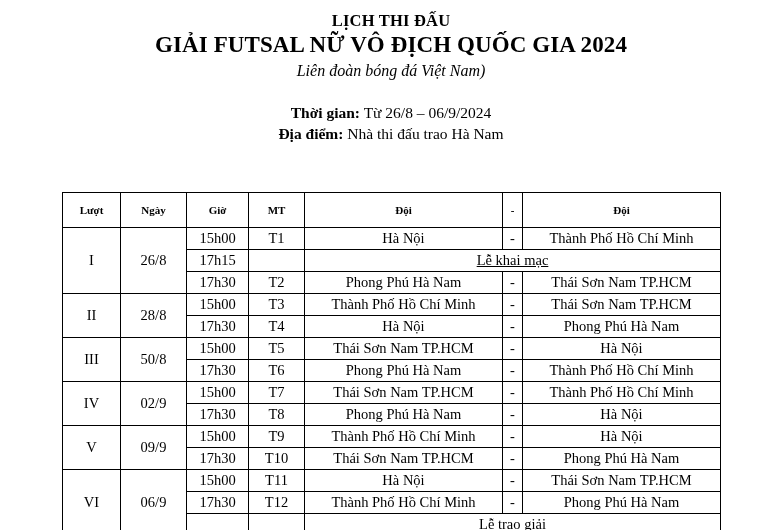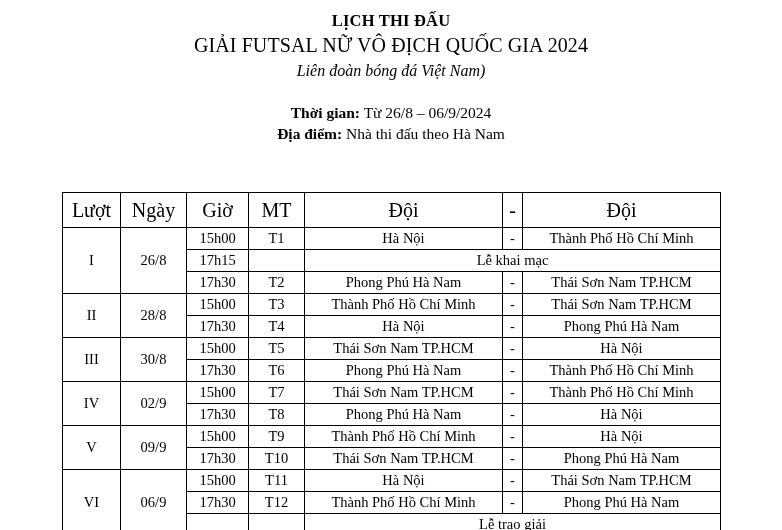--- a/index.html
+++ b/index.html
@@ -26,22 +26,22 @@
     text-align: center;
     padding-top: 10px;
   }
   .title-line-1 {
     font-size: 16.5px;
     font-weight: bold;
     letter-spacing: .2px;
     line-height: 22px;
   }
   .title-line-2 {
-    font-size: 20px;
-    font-weight: normal;
+    font-size: 23px;
+    font-weight: bold;
     letter-spacing: .1px;
     line-height: 26px;
   }
   .subtitle {
     font-style: italic;
     font-size: 16px;
     line-height: 25px;
     margin-top: 3px;
   }
   .subtitle-2 {
@@ -75,38 +75,39 @@
   table.schedule td, table.schedule th {
     border: 1px solid #000000;
     font-size: 14.5px;
     text-align: center;
     vertical-align: middle;
     padding: 0;
     height: 21px;
     font-weight: normal;
   }
   table.schedule thead th {
-    font-weight: normal;
-    font-size: 20px;
+    font-weight: bold;
+    font-size: 11px;
     height: 34px;
   }
   .c-luot  { width: 58px; }
   .c-ngay  { width: 66px; }
   .c-gio   { width: 62px; }
   .c-mt    { width: 56px; }
   .c-team1 { width: 198px; }
   .c-dash  { width: 20px; }
   .c-team2 { width: 198px; }
 
   td.round-cell, td.date-cell {
     font-weight: bold;
   }
   td.date-cell { font-weight: normal; }
   td.ceremony {
     font-weight: bold;
+    text-decoration: underline;
   }
   td.ceremony.plain {
     font-weight: normal;
   }
   
   tr.inner-row > td.gio-cell,
   tr.inner-row > td.mt-cell,
   tr.inner-row > td.team-cell,
   tr.inner-row > td.dash-cell,
   tr.inner-row > td.ceremony {
@@ -127,21 +128,21 @@
     <div class="subtitle-2">Liên đoàn bóng đá Việt Nam)</div>
   </div>
 
   <div class="meta">
     <div class="meta-line">
       <b>Thời gian:</b>
       <span>Từ 26/8 – 06/9/2024</span>
     </div>
     <div class="meta-line">
       <b>Địa điểm:</b>
-      <span>Nhà thi đấu theo Hà Nam</span>
+      <span>Nhà thi đấu trao Hà Nam</span>
     </div>
   </div>
 
   <div class="table-wrap">
     <table class="schedule">
       <colgroup>
         <col class="c-luot">
           <col class="c-ngay">
           <col class="c-gio">
           <col class="c-mt">
@@ -193,21 +194,21 @@
           </tr>
           <tr class="inner-row">
             <td class="gio-cell">17h30</td>
             <td class="mt-cell">T4</td>
             <td class="team-cell">Hà Nội</td>
             <td class="dash-cell">-</td>
             <td class="team-cell">Phong Phú Hà Nam</td>
           </tr>
           <tr class="group-start">
             <td class="round-cell" rowspan="2">III</td>
-            <td class="date-cell" rowspan="2">30/8</td>
+            <td class="date-cell" rowspan="2">50/8</td>
             <td class="gio-cell">15h00</td>
             <td class="mt-cell">T5</td>
             <td class="team-cell">Thái Sơn Nam TP.HCM</td>
             <td class="dash-cell">-</td>
             <td class="team-cell">Hà Nội</td>
           </tr>
           <tr class="inner-row">
             <td class="gio-cell">17h30</td>
             <td class="mt-cell">T6</td>
             <td class="team-cell">Phong Phú Hà Nam</td>

